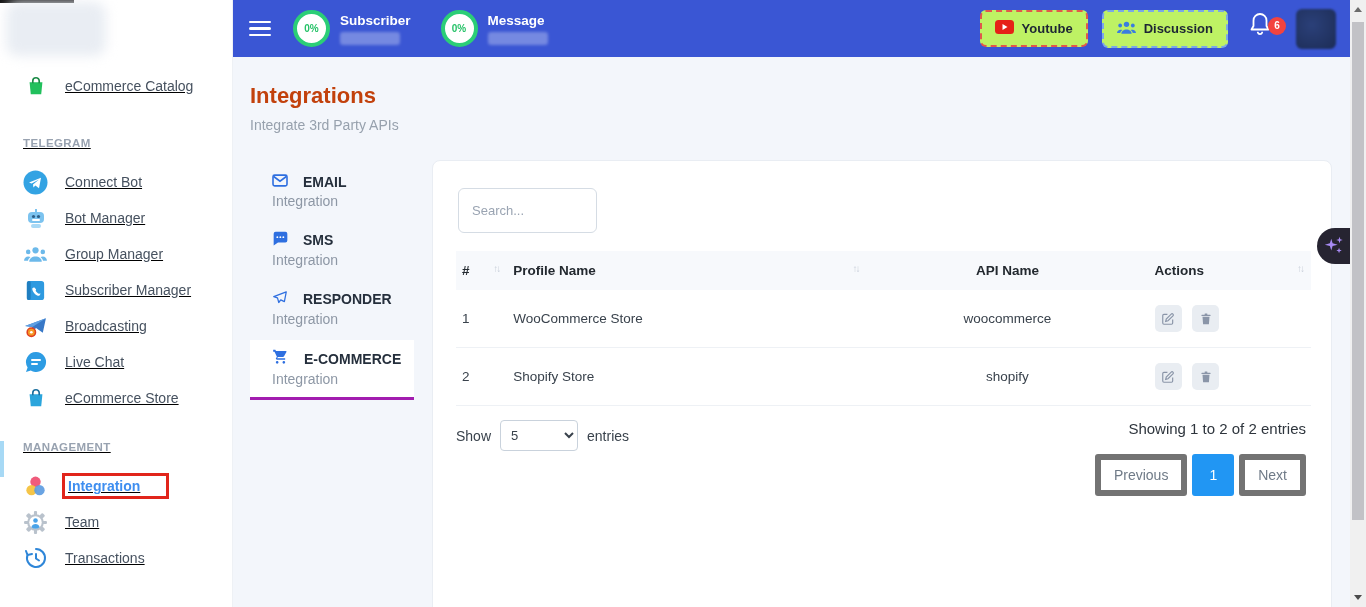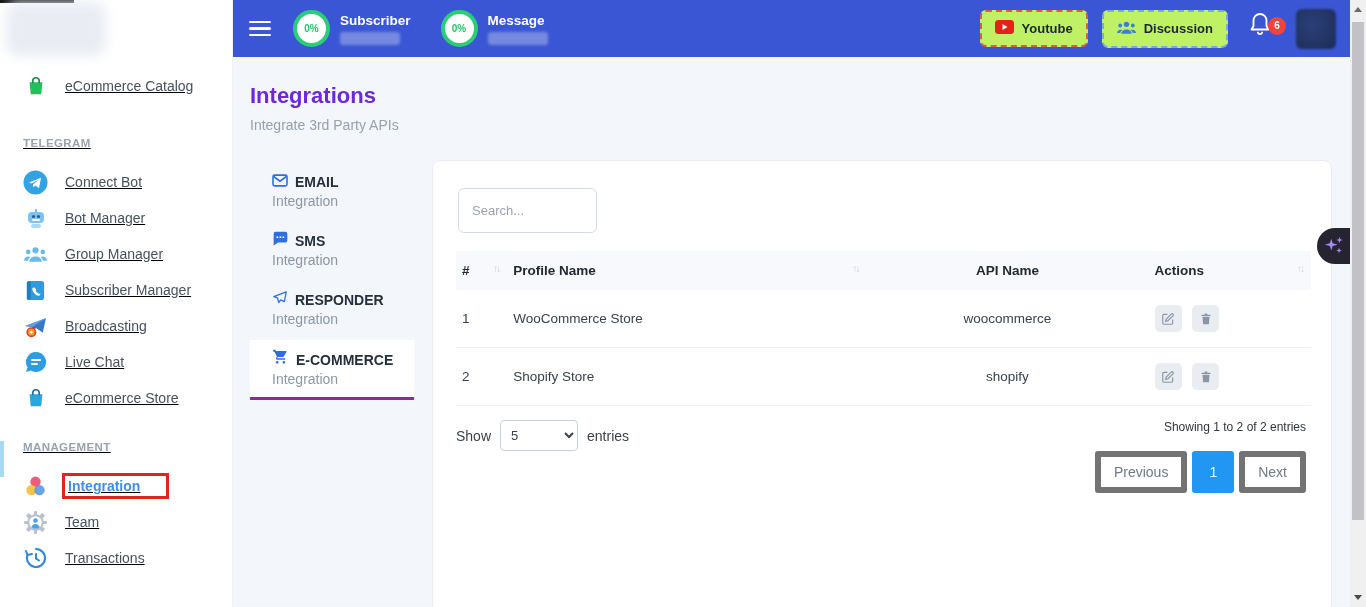--- a/index.html
+++ b/index.html
@@ -31,27 +31,27 @@
   .top-right { margin-left:auto; display:flex; align-items:center; gap:14px; }
   .top-btn { display:flex; align-items:center; gap:8px; background:#bef264; border-radius:6px; padding:8px 13px; font-size:13px; font-weight:bold; color:#1d2634; cursor:pointer; }
   .btn-youtube { border:2px dashed #e2574c; }
   .btn-discussion { border:2px dashed #7aa7e8; }
   .bell-wrap { position:relative; width:34px; height:36px; margin-left:6px; cursor:pointer; }
   .bell-badge { position:absolute; right:-4px; top:6px; min-width:18px; height:18px; border-radius:50%; background:#f3433f; color:#fff; font-size:10px; font-weight:bold; display:flex; align-items:center; justify-content:center; }
   .avatar { width:40px; height:40px; border-radius:6px; background:radial-gradient(circle at 40% 40%, #2b4079, #1c2c55); filter:blur(.8px); cursor:pointer; }
 
   
   .main { position:absolute; left:233px; top:57px; right:16px; bottom:0; background:#f3f6fb; }
-  .page-title { margin:26px 0 0 17px; font-size:22px; font-weight:bold; color:#6d28d9; }
+  .page-title { margin:26px 0 0 17px; font-size:22px; font-weight:bold; color:#c2410c; }
   .page-subtitle { margin:8px 0 0 17px; font-size:14px; color:#97a1ad; }
 
   
   .subnav { position:absolute; left:17px; top:108px; width:164px; }
   .subnav-item { padding:9px 0 10px 22px; margin-bottom:3px; cursor:pointer; }
-  .subnav-line1 { display:flex; align-items:flex-end; gap:7px; font-size:14px; font-weight:bold; color:#252f3c; }
+  .subnav-line1 { display:flex; align-items:center; gap:15px; font-size:14px; font-weight:bold; color:#252f3c; }
   .subnav-line2 { font-size:14px; color:#8d97a5; margin-top:3px; }
   .subnav-item.active { background:#fff; border-bottom:3px solid #a21caf; }
 
   
   .card { position:absolute; left:199px; top:103px; right:18px; height:560px; background:#fff; border:1px solid #e9edf3; border-radius:8px 8px 0 0; }
   .panel-head { display:flex; align-items:center; gap:22px; padding:40px 25px 0 25px; }
   .panel-title { font-size:17px; font-weight:bold; color:#14181d; }
   .new-btn { display:flex; align-items:center; gap:7px; background:#edf0f3; border:none; border-radius:5px; padding:9px 16px; font-size:13px; color:#23292f; font-family:"Liberation Sans", sans-serif; cursor:pointer; }
   .search-input { margin:27px 0 12px 25px; width:139px; height:45px; border:1px solid #d5dce4; border-radius:6px; padding:0 13px; font-size:13px; color:#39424c; font-family:"Liberation Sans", sans-serif; background:#fff; }
   .search-input::placeholder { color:#9aa4b2; }
@@ -61,21 +61,21 @@
   table.grid tbody td { font-size:13.5px; color:#39424c; padding:15px 6px; border-bottom:1px solid #eef1f5; }
   .col-num { width:6%; } .col-profile { width:42%; } .col-api { width:33%; } .col-actions { width:19%; }
   .td-api, .th-api { text-align:center !important; }
   .sort { float:right; color:#c8cfd9; font-size:10px; letter-spacing:-2px; margin-right:2px; font-weight:normal; }
   .action-btn { display:inline-flex; align-items:center; justify-content:center; width:27px; height:27px; background:#e9edf2; border:none; border-radius:5px; margin-right:7px; cursor:pointer; }
 
   .table-footer { position:relative; margin:14px 25px 0 23px; height:120px; }
   .show-group { display:flex; align-items:center; gap:9px; font-size:14px; color:#39424c; margin-top:8px; }
   .page-size { width:78px; height:31px; border:1px solid #c9d2dc; border-radius:4px; font-size:13px; color:#39424c; padding:0 6px; background:#fff; font-family:"Liberation Sans", sans-serif; }
   .foot-right { position:absolute; right:0; top:0; text-align:right; }
-  .entries-info { font-size:12px; color:#2e353d; }
+  .entries-info { font-size:15px; color:#2e353d; }
   .pagination { margin-top:17px; display:flex; gap:5px; justify-content:flex-end; }
   .pg-btn { background:#fff; border:6px solid #737373; border-radius:3px; padding:7px 13px; font-size:14px; color:#6f7a87; font-family:"Liberation Sans", sans-serif; cursor:pointer; }
   .pg-btn.current { background:#2196f3; border-color:#2196f3; color:#fff; padding:7px 11px; }
 
   
   .ai-fab { position:absolute; right:16px; top:228px; width:33px; height:36px; background:#262431; border-radius:18px 0 0 18px; display:flex; align-items:center; justify-content:center; cursor:pointer; z-index:9; }
 
   
   .scrollbar { position:absolute; right:0; top:0; width:16px; height:607px; background:#f0f0f0; z-index:10; }
   .sb-thumb { position:absolute; left:2px; top:22px; width:12px; height:498px; background:#c2c2c6; }

